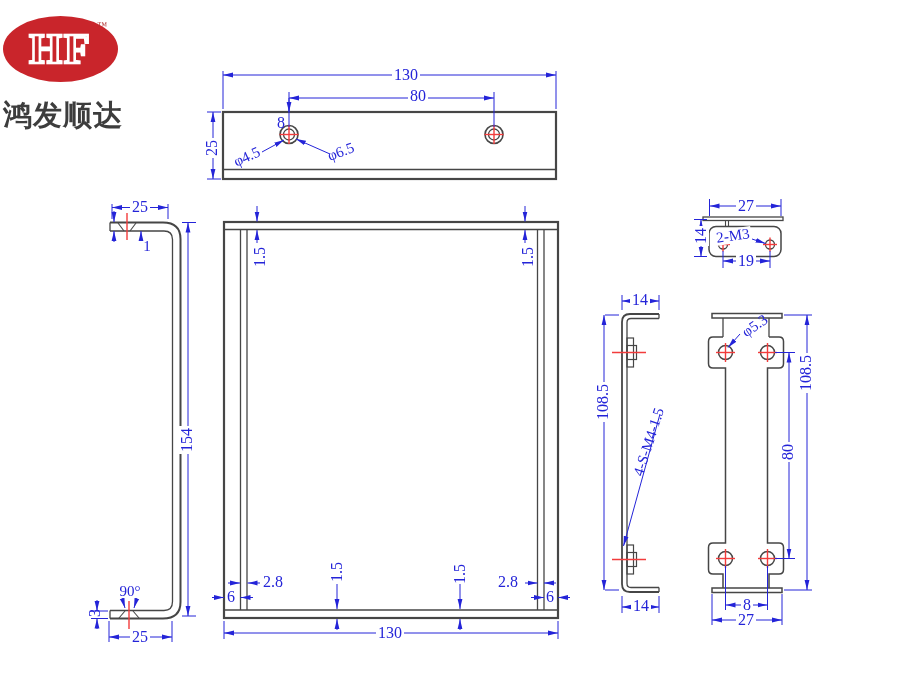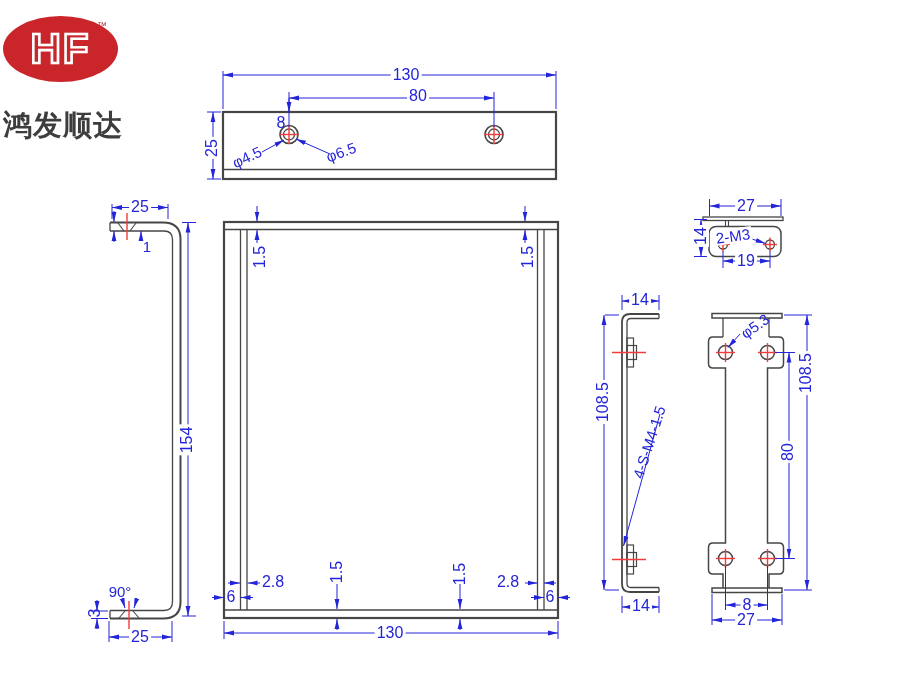--- a/index.html
+++ b/index.html
@@ -1,29 +1,29 @@
 <!DOCTYPE html>
 <html><head>
 <meta charset="utf-8">
 <style>
   html,body{margin:0;padding:0;background:#fff;}
   .canvas{position:relative;width:900px;height:696px;background:#ffffff;overflow:hidden;
-          font-family:Liberation Sans, sans-serif;}
+          font-family:Liberation Serif, serif;}
   svg{position:absolute;left:0;top:0;}
   .dim{position:absolute;color:#2424d8;font-size:16px;line-height:1;white-space:nowrap;
        transform:translate(-50%,-50%);}
   .sm{font-size:15px;}
   .r90{transform:translate(-50%,-50%) rotate(-90deg);}
   .bg{background:#fff;padding:0 2px;}
   .logo-ellipse{position:absolute;left:3px;top:16px;width:115px;height:66px;background:#c9252b;
        border-radius:50%;display:flex;align-items:center;justify-content:center;}
   .logo-text{font-size:42px;font-weight:bold;letter-spacing:2px;color:#fff;
        -webkit-text-fill-color:#c9252b;-webkit-text-stroke:2.6px #ffffff;}
   .logo-tm{position:absolute;left:97px;top:20px;font-size:10px;color:#b03030;}
-  .company-name{position:absolute;left:3px;top:106px;font-size:29px;letter-spacing:1px;
+  .company-name{position:absolute;left:3px;top:96px;font-size:29px;letter-spacing:1px;
        color:#3d3d3d;font-weight:bold;}
 </style>
 </head>
 <body>
 
 <div class="canvas">
 
   <div class="logo-ellipse">
     <span class="logo-text">HF</span>
   </div>
@@ -209,21 +209,21 @@
   <span class="dim bg" style="left:406px;top:75px">130</span>
   <span class="dim bg" style="left:418px;top:96px">80</span>
   <span class="dim r90 bg" style="left:212px;top:148px">25</span>
   <span class="dim" style="left:281px;top:123px">8</span>
   <span class="dim sm" style="left:247px;top:157px;transform:translate(-50%,-50%) rotate(-25deg)">φ4.5</span>
   <span class="dim sm" style="left:341px;top:152px;transform:translate(-50%,-50%) rotate(-20deg)">φ6.5</span>
 
   <span class="dim bg" style="left:140px;top:207px">25</span>
   <span class="dim sm" style="left:147px;top:246px">1</span>
   <span class="dim r90 bg" style="left:187px;top:440px">154</span>
-  <span class="dim sm" style="left:120px;top:591px">90°</span>
+  <span class="dim sm" style="left:130px;top:591px">90°</span>
   <span class="dim r90" style="left:95px;top:613px">3</span>
   <span class="dim bg" style="left:140px;top:637px">25</span>
 
   <span class="dim r90" style="left:260px;top:257px">1.5</span>
   <span class="dim r90" style="left:528px;top:257px">1.5</span>
   <span class="dim" style="left:273px;top:582px">2.8</span>
   <span class="dim" style="left:508px;top:582px">2.8</span>
   <span class="dim" style="left:231px;top:597px">6</span>
   <span class="dim" style="left:550px;top:597px">6</span>
   <span class="dim r90" style="left:337px;top:572px">1.5</span>

